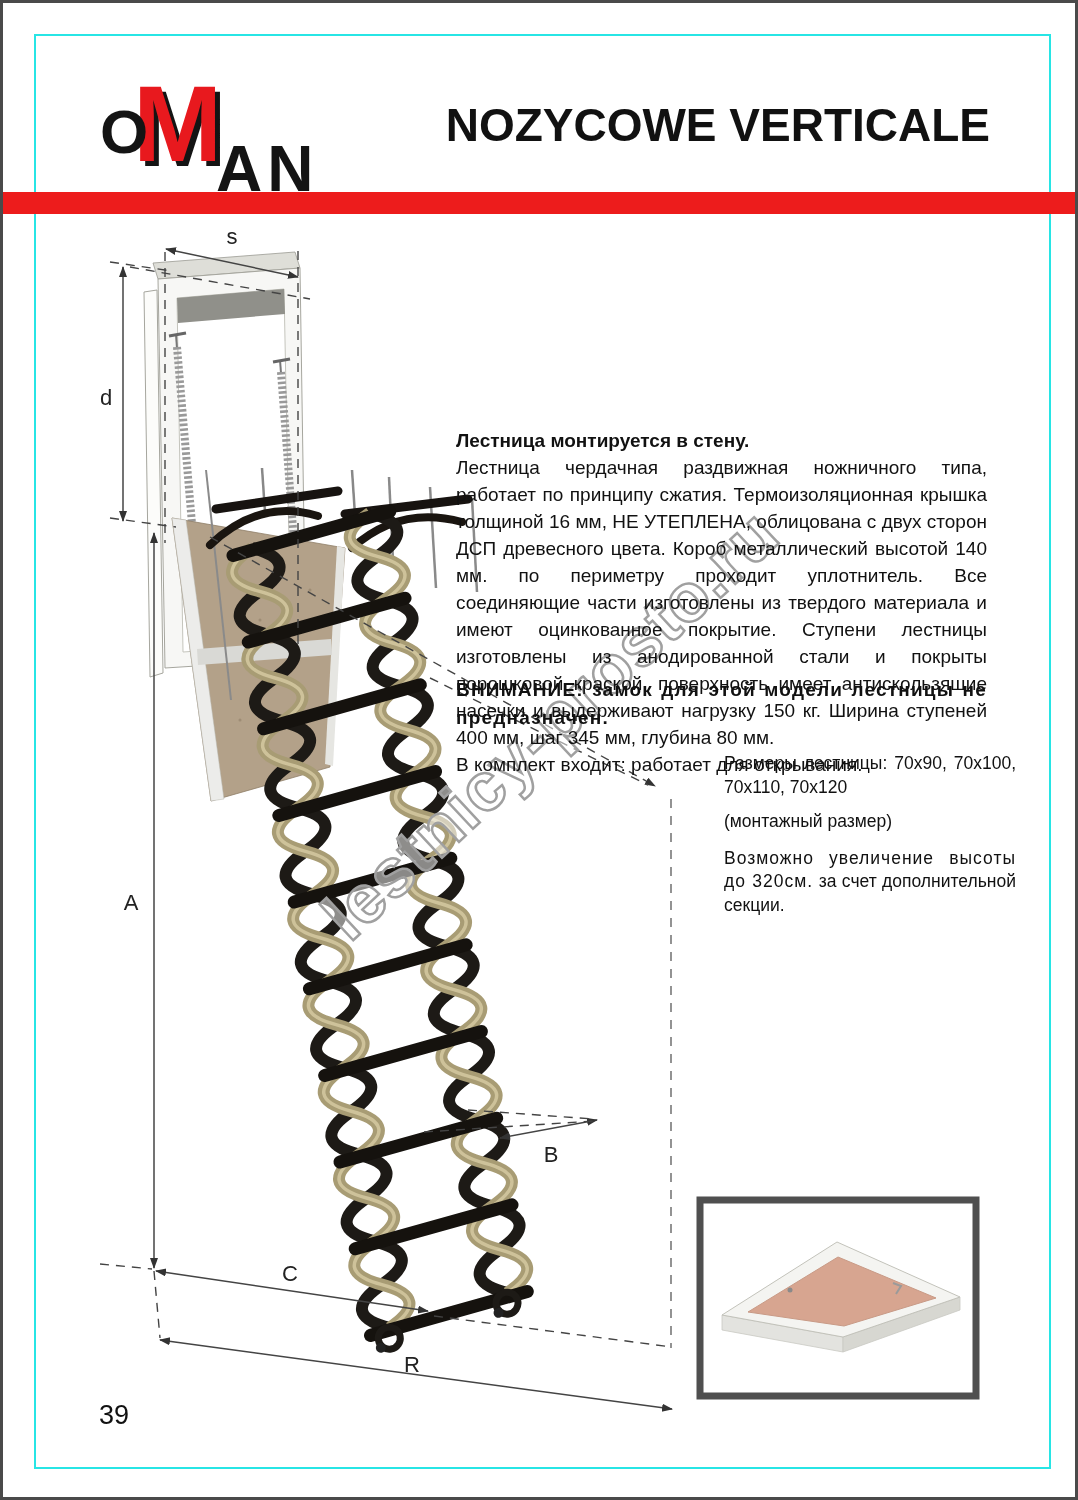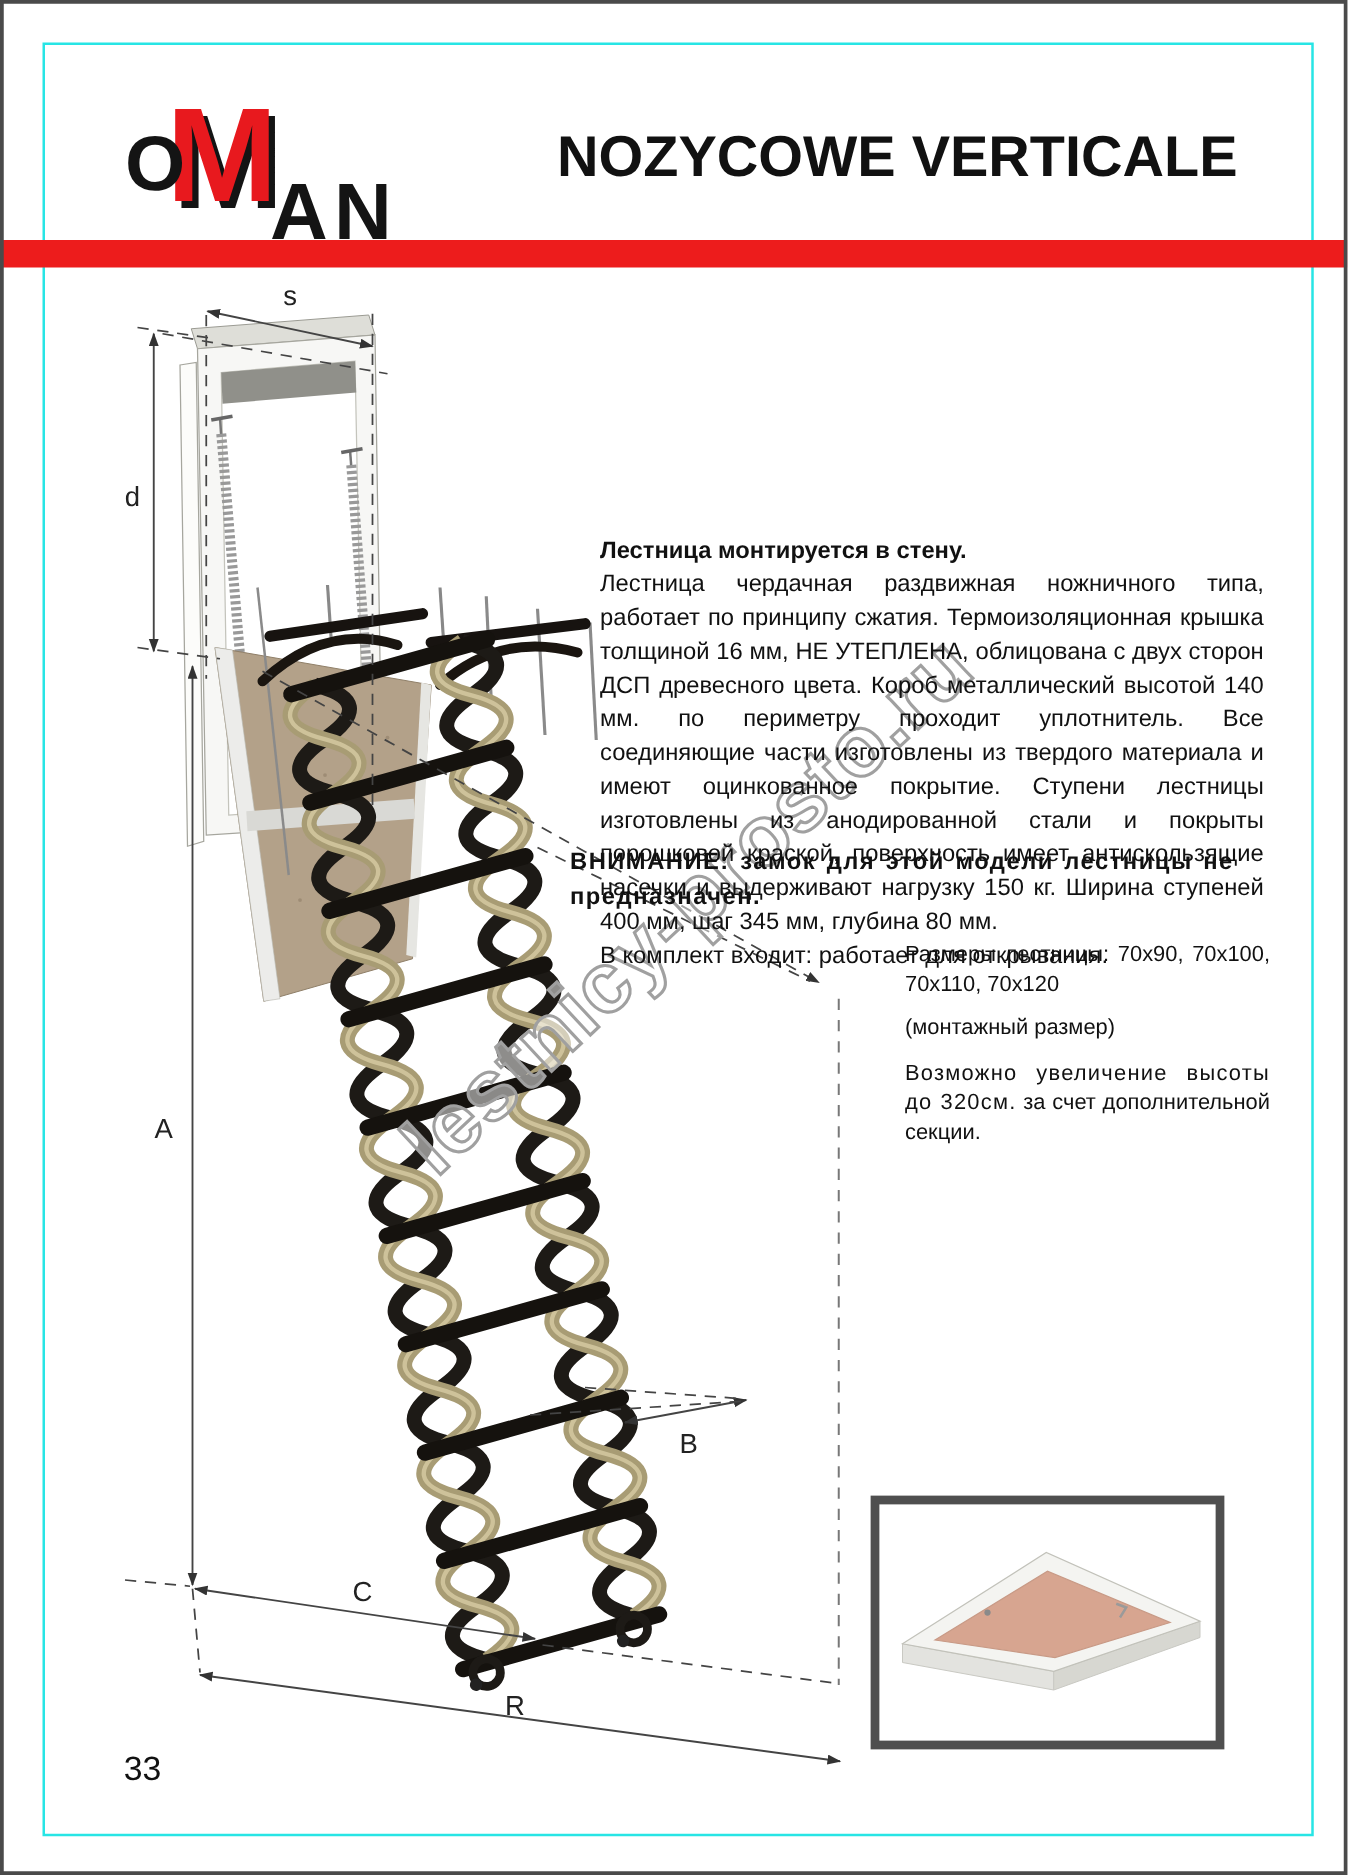--- a/index.html
+++ b/index.html
@@ -23,21 +23,21 @@
   
   svg.diagram{position:absolute;left:0;top:0;z-index:1;}
 
   
   .watermark{position:absolute;left:250px;top:690px;width:600px;text-align:center;
              transform:rotate(-43deg);font-size:68px;font-weight:bold;letter-spacing:1px;
              color:rgba(255,255,255,0.5);-webkit-text-stroke:2.5px #a0a0a0;z-index:2;line-height:1;}
 
   
   .textblock{position:absolute;z-index:3;}
-  .desc{left:480px;top:427px;width:531px;font-size:19px;line-height:27px;text-align:justify;}
+  .desc{left:456px;top:427px;width:531px;font-size:19px;line-height:27px;text-align:justify;}
   .desc .head{font-weight:bold;}
   .kitline{margin-top:0;}
   .warning{left:456px;top:676px;width:531px;font-size:19px;line-height:28px;
            font-weight:bold;letter-spacing:1.2px;text-align:justify;}
   .specs{left:724px;top:752px;width:292px;font-size:17.5px;line-height:23.5px;}
   .specs .blk{margin-bottom:13px;text-align:justify;}
   .specs .blk.note{margin-top:-2px;}
   .specs b.sp{letter-spacing:1px;margin-top:34px;}
   .dimsline{left:697px;top:948px;font-size:21px;letter-spacing:1px;line-height:1;}
   .pagenum{left:99px;top:1402px;font-size:27px;line-height:1;}
@@ -192,16 +192,16 @@
 
   <div class="textblock warning">ВНИМАНИЕ: замок для этой модели лестницы не предназначен.</div>
 
   <div class="textblock specs">
     <div class="blk"><b>Размеры лестницы:</b><span> 70x90, 70x100, 70x110, 70x120</span></div>
     <div class="blk note">(монтажный размер)</div>
     <div class="blk"><b class="sp">Возможно увеличение высоты до 320см.</b><span> за счет дополнительной секции.</span></div>
   </div>
 
 
-  <div class="textblock pagenum">33</div>
+  <div class="textblock pagenum">39</div>
 
   <div class="outer-border"></div>
 </div>
 
 </body></html>

